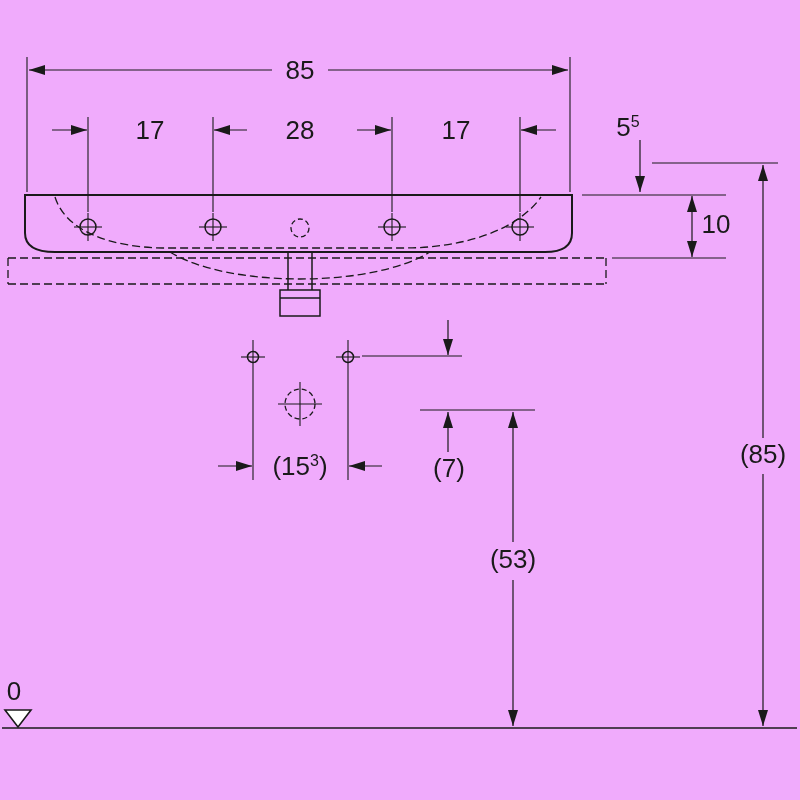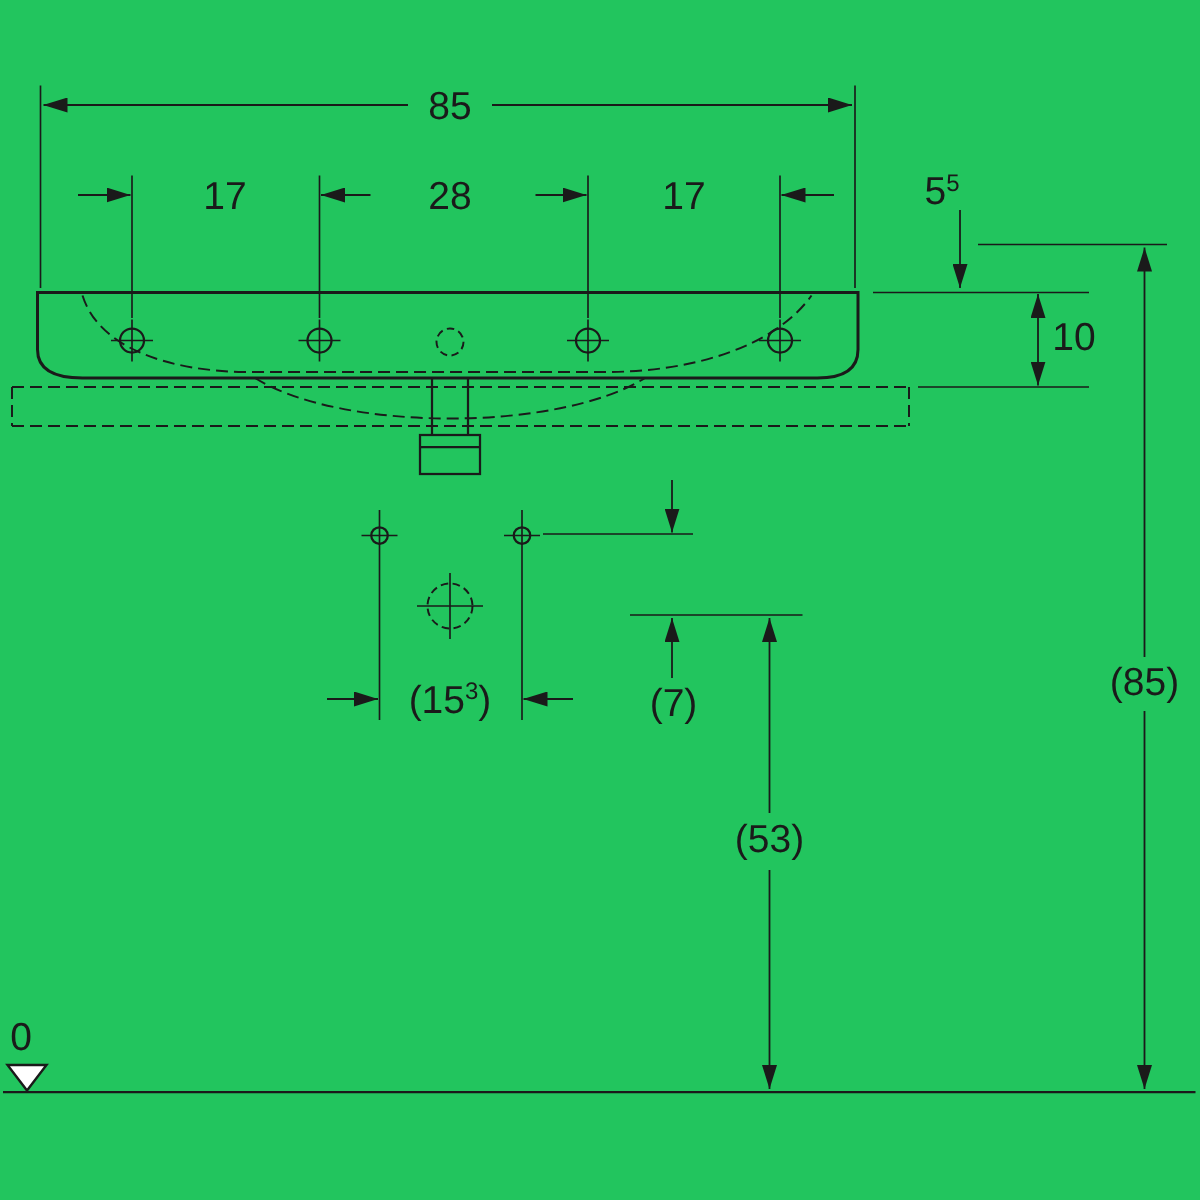--- a/index.html
+++ b/index.html
@@ -1,16 +1,16 @@
 <!DOCTYPE html>
 <html><head>
 <meta charset="utf-8">
 <style>
   html,body{margin:0;padding:0;background:#ffffff;}
-  .canvas{position:relative;width:800px;height:800px;background:#22c55e;overflow:hidden;}
+  .canvas{position:relative;width:800px;height:800px;background:#f0abfc;overflow:hidden;}
   svg{display:block;}
   text{font-family:"Liberation Sans","DejaVu Sans",sans-serif;fill:#1a1a1a;}
   .dim{font-size:26px;}
   .sup{font-size:16px;}
   .ln{stroke:#1a1a1a;stroke-width:1.2;fill:none;}
   .thin{stroke:#1a1a1a;stroke-width:1.1;fill:none;}
   .out{stroke:#1a1a1a;stroke-width:2;fill:none;}
   .mid{stroke:#1a1a1a;stroke-width:1.5;fill:none;}
   .dash{stroke:#1a1a1a;stroke-width:1.3;fill:none;stroke-dasharray:8 4;}
   .dash2{stroke:#1a1a1a;stroke-width:1.3;fill:none;stroke-dasharray:5 3;}

